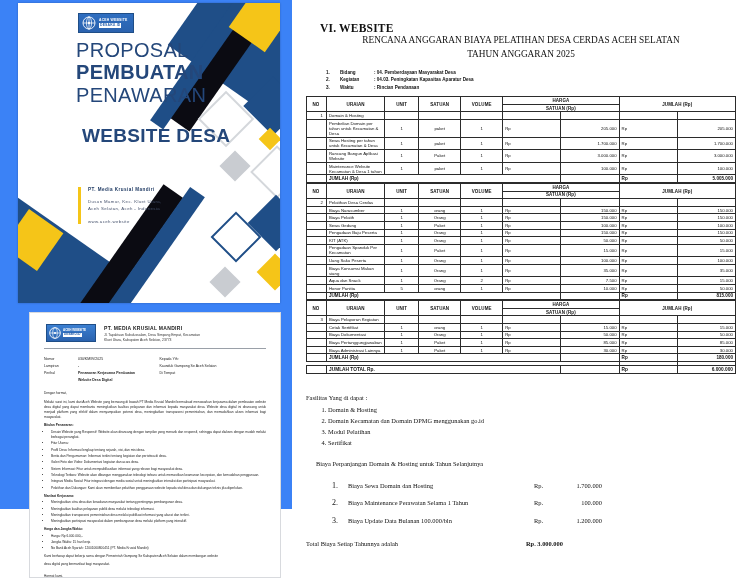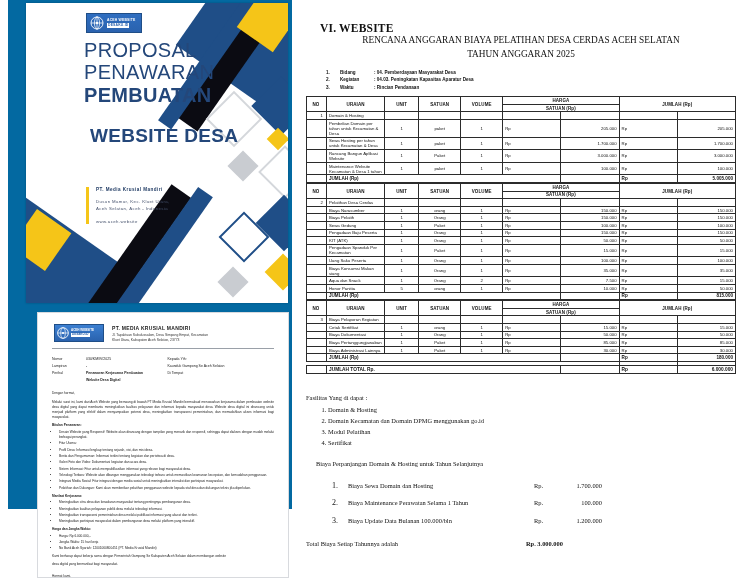--- a/index.html
+++ b/index.html
@@ -6,21 +6,21 @@
   html, body { margin:0; padding:0; }
   body {
     width:750px; height:581px;
     background:#ffffff;
     font-family:"Liberation Sans", sans-serif;
     overflow:hidden;
     position:relative;
   }
 
   
-  #left-col { position:absolute; left:8px; top:0; width:292px; height:509px; background:#0369a1; }
+  #left-col { position:absolute; left:0; top:0; width:292px; height:509px; background:#3b82f6; }
 
   
   #cover-page {
     position:absolute; left:18px; top:3px; width:262px; height:300px;
     background:#ffffff; overflow:hidden;
     box-shadow:0 0 2px rgba(0,0,0,.25);
   }
   .cv-shape { position:absolute; }
 
   
@@ -180,22 +180,22 @@
         </svg>
       </span>
       <span class="logo-txt">
         <span class="l1">ACEH WEBSITE</span><br>
         <span class="l2">DESAKU.ID</span>
       </span>
     </div>
 
     <div id="cv-title">
       <div class="t-line t1">PROPOSAL</div>
+      <div class="t-line t3">PEMBUATAN</div>
       <div class="t-line t2">PENAWARAN</div>
-      <div class="t-line t3">PEMBUATAN</div>
       <div class="t-line t4">WEBSITE DESA</div>
     </div>
 
     <div id="cv-footer">
       <div class="f-company">PT. Media Krusial Mandiri</div>
       <div class="f-addr">
         <span>Dusun Mamur, Kec. Kluet Utara,</span><br>
         <span>Aceh Selatan, Aceh - Indonesia</span>
       </div>
       <div class="f-web">www.aceh.website</div>

